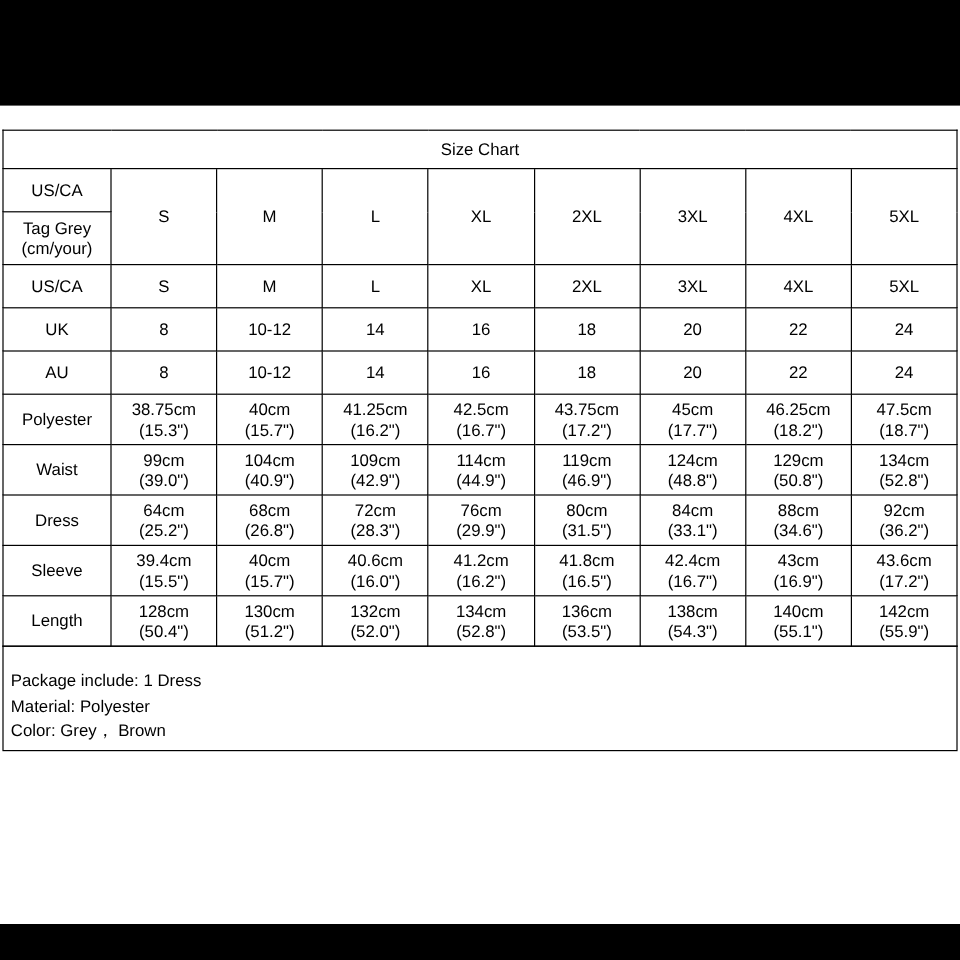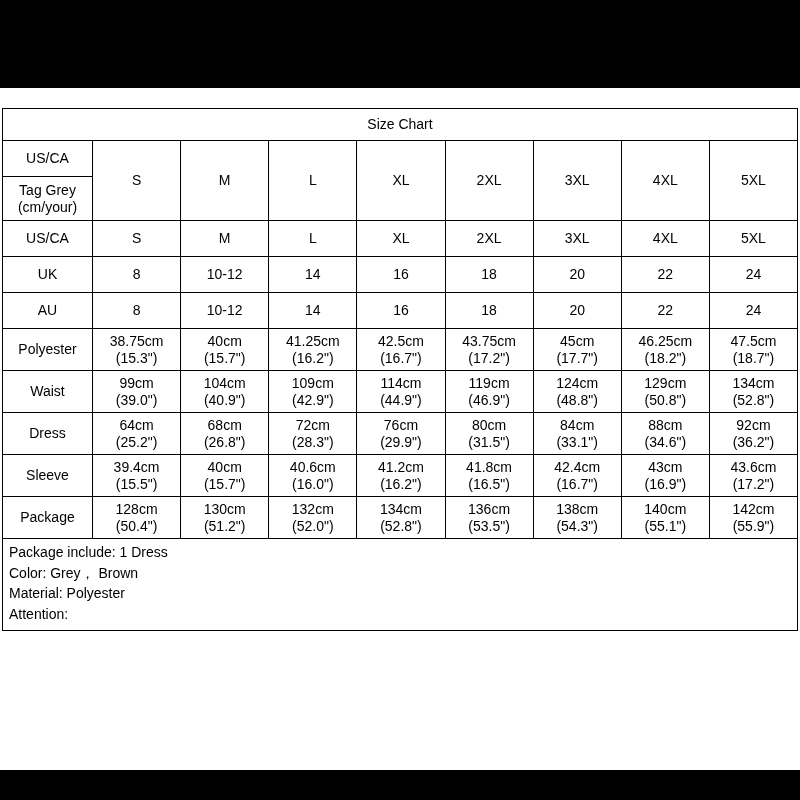--- a/index.html
+++ b/index.html
@@ -35,21 +35,21 @@
   .row-title td { height: 32px; font-size: 15px; }
   .row-h1 td { height: 36px; }
   .row-h2 td { height: 44px; }
   .row-size td { height: 36px; }
   .row-measure td { height: 42px; }
 
   .notes {
     width: 796px;
     margin-top: -1px;
     border: 1px solid #000000;
-    padding: 3px 6px 6px 6px;
+    padding: 18px 6px 6px 6px;
     font-size: 14px;
     line-height: 20.5px;
     text-align: left;
   }
 </style>
 </head>
 <body>
 
 <div class="page">
   <div class="bar top"></div>
@@ -259,21 +259,21 @@
           <td>
               <div>43cm</div>
               <div>(16.9")</div>
             </td>
           <td>
               <div>43.6cm</div>
               <div>(17.2")</div>
             </td>
         </tr>
         <tr class="row-measure">
-          <td class="g">Package</td>
+          <td class="g">Length</td>
           <td>
               <div>128cm</div>
               <div>(50.4")</div>
             </td>
           <td>
               <div>130cm</div>
               <div>(51.2")</div>
             </td>
           <td>
               <div>132cm</div>
@@ -298,21 +298,20 @@
           <td>
               <div>142cm</div>
               <div>(55.9")</div>
             </td>
         </tr>
       </tbody>
     </table>
 
     <div class="notes">
       <div>Package include: 1 Dress</div>
+      <div>Material: Polyester</div>
       <div>Color: Grey， Brown</div>
-      <div>Material: Polyester</div>
-      <div>Attention:</div>
     </div>
 
   </div>
 
   <div class="bar bottom"></div>
 </div>
 
 </body></html>

